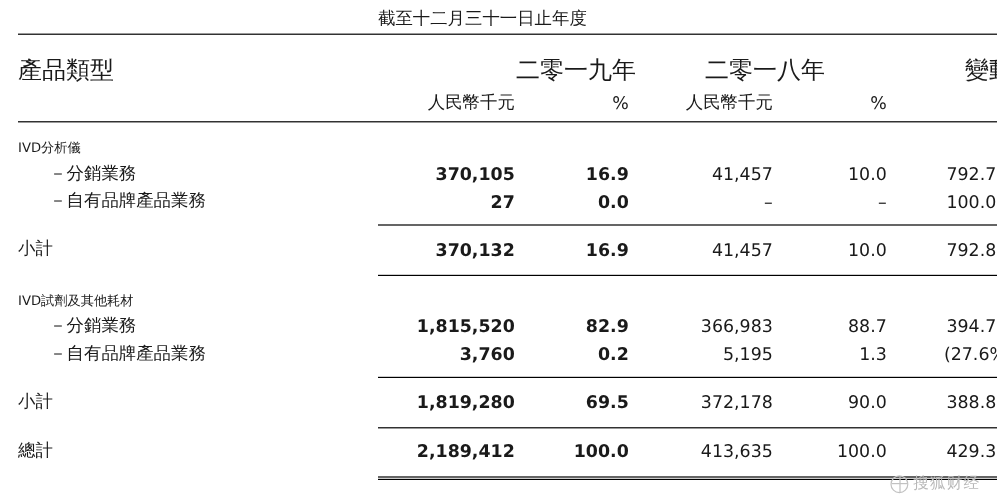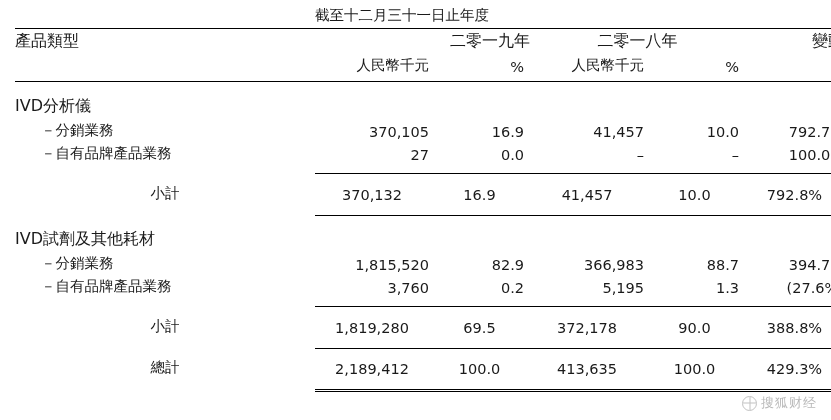--- a/index.html
+++ b/index.html
@@ -43,23 +43,23 @@
   }
   .hdr-period td {
     text-align: center;
     font-size: 14.5px;
     padding-bottom: 3px;
   }
   .hdr-period .period-span {
     border-bottom: none;
   }
   .row-h2 td {
-    padding-top: 2px;
+    padding-top: 16px;
     padding-bottom: 3px;
-    font-size: 16px;
+    font-size: 20px;
   }
   .row-h3 td {
     padding-top: 1px;
     padding-bottom: 6px;
     font-size: 14.5px;
   }
   .lbl {
     text-align: left;
     white-space: nowrap;
   }
@@ -67,34 +67,33 @@
     text-align: right;
     padding-right: 6px !important;
     white-space: nowrap;
   }
   .rule-top td { border-top: 1px solid #000; }
   .rule-bot td { border-bottom: 1px solid #000; }
 
   .sect-title td {
     padding-top: 14px;
     padding-bottom: 2px;
-    font-size: 16px;
+    font-size: 11px;
   }
   .data-row td {
     padding-top: 2px;
     padding-bottom: 2px;
     font-size: 14.5px;
   }
-  .data-row .num { font-weight: normal; }
+  .data-row .num { font-weight: bold; }
   .data-row .num.light { font-weight: normal; }
   .indent1 { padding-left: 26px !important; margin-top: 23px; }
   .sub-row td {
     padding-top: 10px;
     padding-bottom: 4px;
-    text-align: center;
   }
   .spacer-sm td { height: 8px; }
 
   .watermark {
     position: absolute;
     right: 14px;
     bottom: 14px;
     font-size: 13px;
     color: #b8b8b8;
     letter-spacing: 1px;

